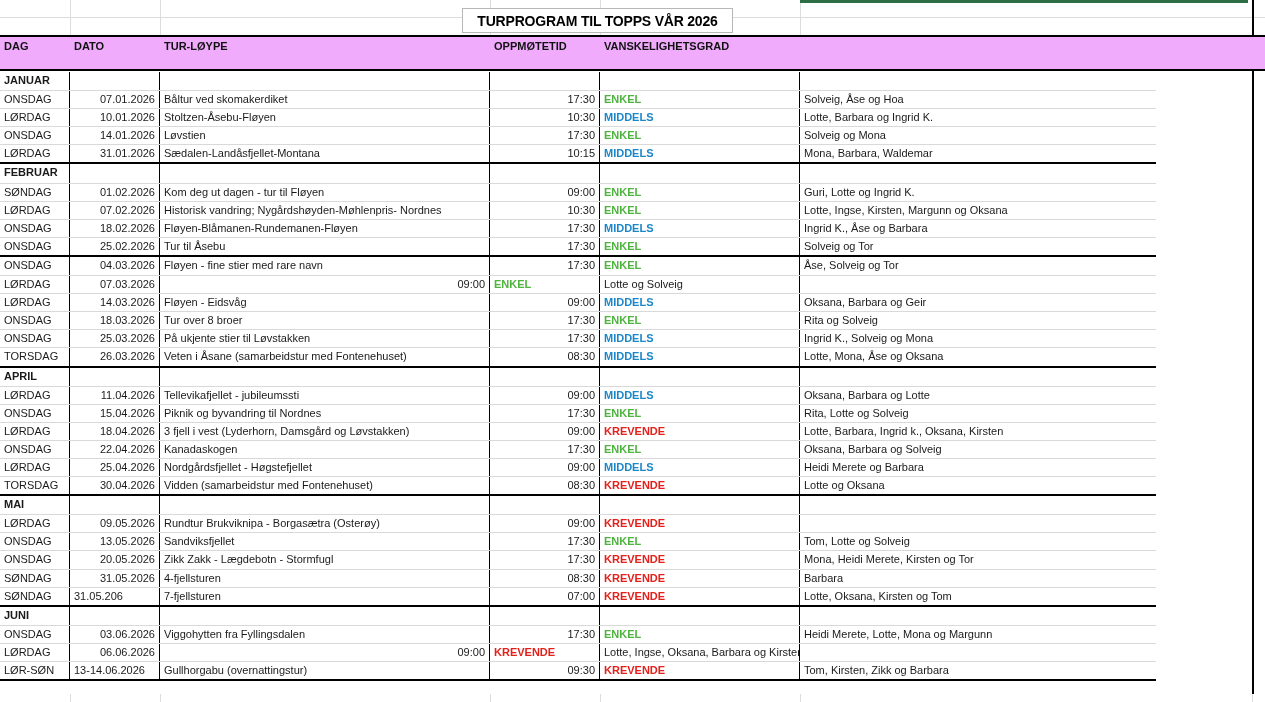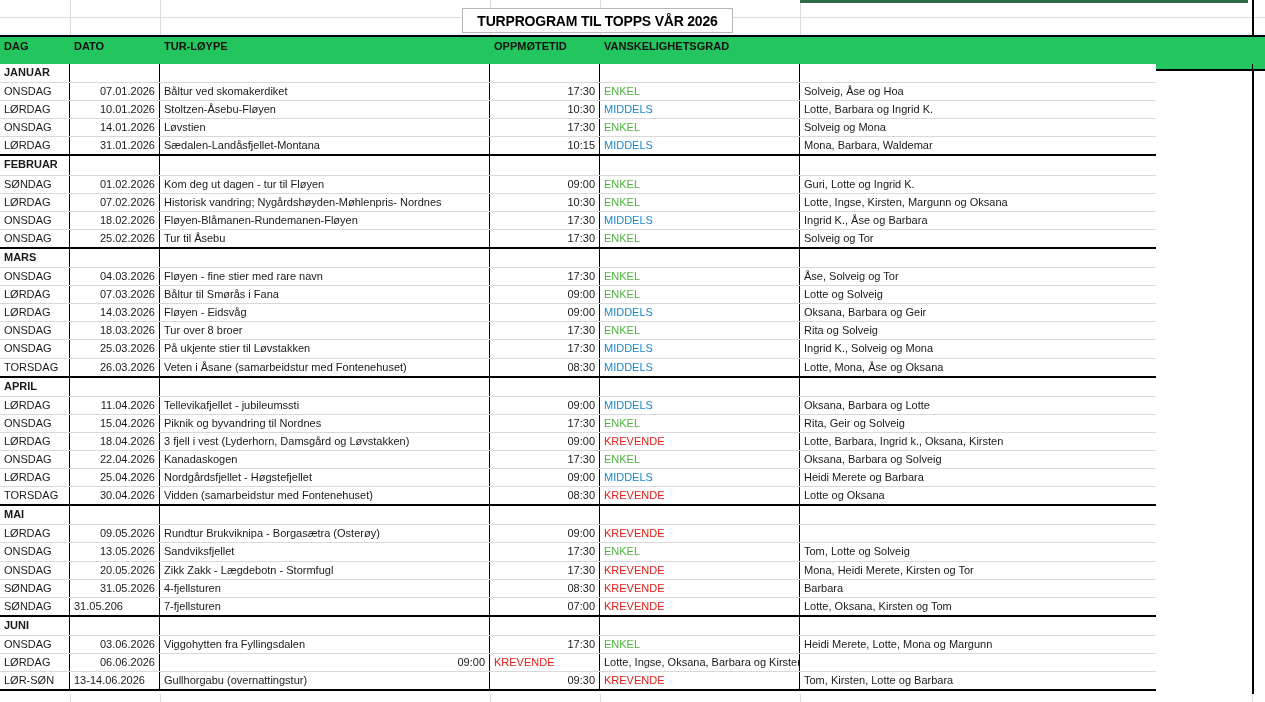--- a/index.html
+++ b/index.html
@@ -37,38 +37,38 @@
     display:grid;grid-template-columns:70px 90px 330px 110px 200px 453px;
     width:1253px;height:100%;
   }
   .header-grid .hc{
     padding:3px 0 0 4px;font-weight:bold;color:#111;
     white-space:nowrap;overflow:hidden;
   }
 
   
   .tbody{
-    position:absolute;left:0;top:64px;width:1156px;
+    position:absolute;left:0;top:72px;width:1156px;
     box-sizing:border-box;border-bottom:2px solid #000;
     background:#fff;z-index:2;
   }
   .section{box-sizing:border-box;}
   .section + .section{border-top:2px solid #000;}
   .row{
     display:grid;grid-template-columns:70px 90px 330px 110px 200px 453px;
     height:18.1px;box-sizing:border-box;
   }
   .row + .row{border-top:1px solid #d9d9d9;}
   .c{
     box-sizing:border-box;border-right:1px solid #000;
     padding:0 4px;line-height:17px;
     white-space:nowrap;overflow:hidden;
   }
   .c.right{text-align:right;}
-  .c.bold{font-weight:normal;}
+  .c.bold{font-weight:bold;}
   .month-row .c{font-weight:bold;}
 </style>
 </head>
 <body>
 
 <div class="sheet">
 
   <div class="vline" style="left:70px;top:0;height:35px;"></div>
   <div class="vline" style="left:160px;top:0;height:35px;"></div>
   <div class="vline" style="left:490px;top:0;height:35px;"></div>
@@ -84,21 +84,21 @@
   <div class="vline" style="left:1252px;top:694px;height:8px;"></div>
 
   <div class="green-topline" style="left: 800px; width: 448px; background: rgb(46, 110, 70);"></div>
 
   <div class="right-edge" style="left:1252px;height:694px;"></div>
 
   <div class="title-box">
     <span>TURPROGRAM TIL TOPPS VÅR 2026</span>
   </div>
 
-  <div class="header-band" id="header-band" style="background: #22c55e;">
+  <div class="header-band" id="header-band" style="background: #f0abfc;">
     <div class="header-grid">
       <div class="hc" style="color: rgb(17, 17, 17);">DAG</div>
       <div class="hc" style="color: rgb(17, 17, 17);">DATO</div>
       <div class="hc" style="color: rgb(17, 17, 17);">TUR-LØYPE</div>
       <div class="hc" style="color: rgb(17, 17, 17);">OPPMØTETID</div>
       <div class="hc" style="color: rgb(17, 17, 17);">VANSKELIGHETSGRAD</div>
       <div class="hc" style="color: rgb(17, 17, 17); margin-top: 36px;">TURLEDERE</div>
     </div>
   </div>
 
@@ -181,40 +181,31 @@
         <div class="row">
           <div class="c">ONSDAG</div>
           <div class="c right">25.02.2026</div>
           <div class="c">Tur til Åsebu</div>
           <div class="c right">17:30</div>
           <div class="c bold" style="color: rgb(79, 179, 63);">ENKEL</div>
           <div class="c">Solveig og Tor</div>
         </div>
       </div>
       <div class="section">
-        <div class="row month-row">
-          <div class="c">MARS</div>
-          <div class="c"></div>
-          <div class="c"></div>
-          <div class="c"></div>
-          <div class="c"></div>
-          <div class="c"></div>
-        </div>
         <div class="row">
           <div class="c">ONSDAG</div>
           <div class="c right">04.03.2026</div>
           <div class="c">Fløyen - fine stier med rare navn</div>
           <div class="c right">17:30</div>
           <div class="c bold" style="color: rgb(79, 179, 63);">ENKEL</div>
           <div class="c">Åse, Solveig og Tor</div>
         </div>
         <div class="row">
           <div class="c">LØRDAG</div>
           <div class="c right">07.03.2026</div>
-          <div class="c">Båltur til Smørås i Fana</div>
           <div class="c right">09:00</div>
           <div class="c bold" style="color: rgb(79, 179, 63);">ENKEL</div>
           <div class="c">Lotte og Solveig</div>
         </div>
         <div class="row">
           <div class="c">LØRDAG</div>
           <div class="c right">14.03.2026</div>
           <div class="c">Fløyen - Eidsvåg</div>
           <div class="c right">09:00</div>
           <div class="c bold" style="color: rgb(27, 135, 201);">MIDDELS</div>
@@ -261,21 +252,21 @@
           <div class="c right">09:00</div>
           <div class="c bold" style="color: rgb(27, 135, 201);">MIDDELS</div>
           <div class="c">Oksana, Barbara og Lotte</div>
         </div>
         <div class="row">
           <div class="c">ONSDAG</div>
           <div class="c right">15.04.2026</div>
           <div class="c">Piknik og byvandring til Nordnes</div>
           <div class="c right">17:30</div>
           <div class="c bold" style="color: rgb(79, 179, 63);">ENKEL</div>
-          <div class="c">Rita, Geir og Solveig</div>
+          <div class="c">Rita, Lotte og Solveig</div>
         </div>
         <div class="row">
           <div class="c">LØRDAG</div>
           <div class="c right">18.04.2026</div>
           <div class="c">3 fjell i vest (Lyderhorn, Damsgård og Løvstakken)</div>
           <div class="c right">09:00</div>
           <div class="c bold" style="color: rgb(227, 32, 27);">KREVENDE</div>
           <div class="c">Lotte, Barbara, Ingrid k., Oksana, Kirsten</div>
         </div>
         <div class="row">
@@ -375,18 +366,18 @@
           <div class="c right">09:00</div>
           <div class="c bold" style="color: rgb(227, 32, 27);">KREVENDE</div>
           <div class="c">Lotte, Ingse, Oksana, Barbara og Kirsten</div>
         </div>
         <div class="row">
           <div class="c">LØR-SØN</div>
           <div class="c">13-14.06.2026</div>
           <div class="c">Gullhorgabu (overnattingstur)</div>
           <div class="c right">09:30</div>
           <div class="c bold" style="color: rgb(227, 32, 27);">KREVENDE</div>
-          <div class="c">Tom, Kirsten, Lotte og Barbara</div>
+          <div class="c">Tom, Kirsten, Zikk og Barbara</div>
         </div>
       </div>
     </div>
 
 </div>
 
 </body></html>

